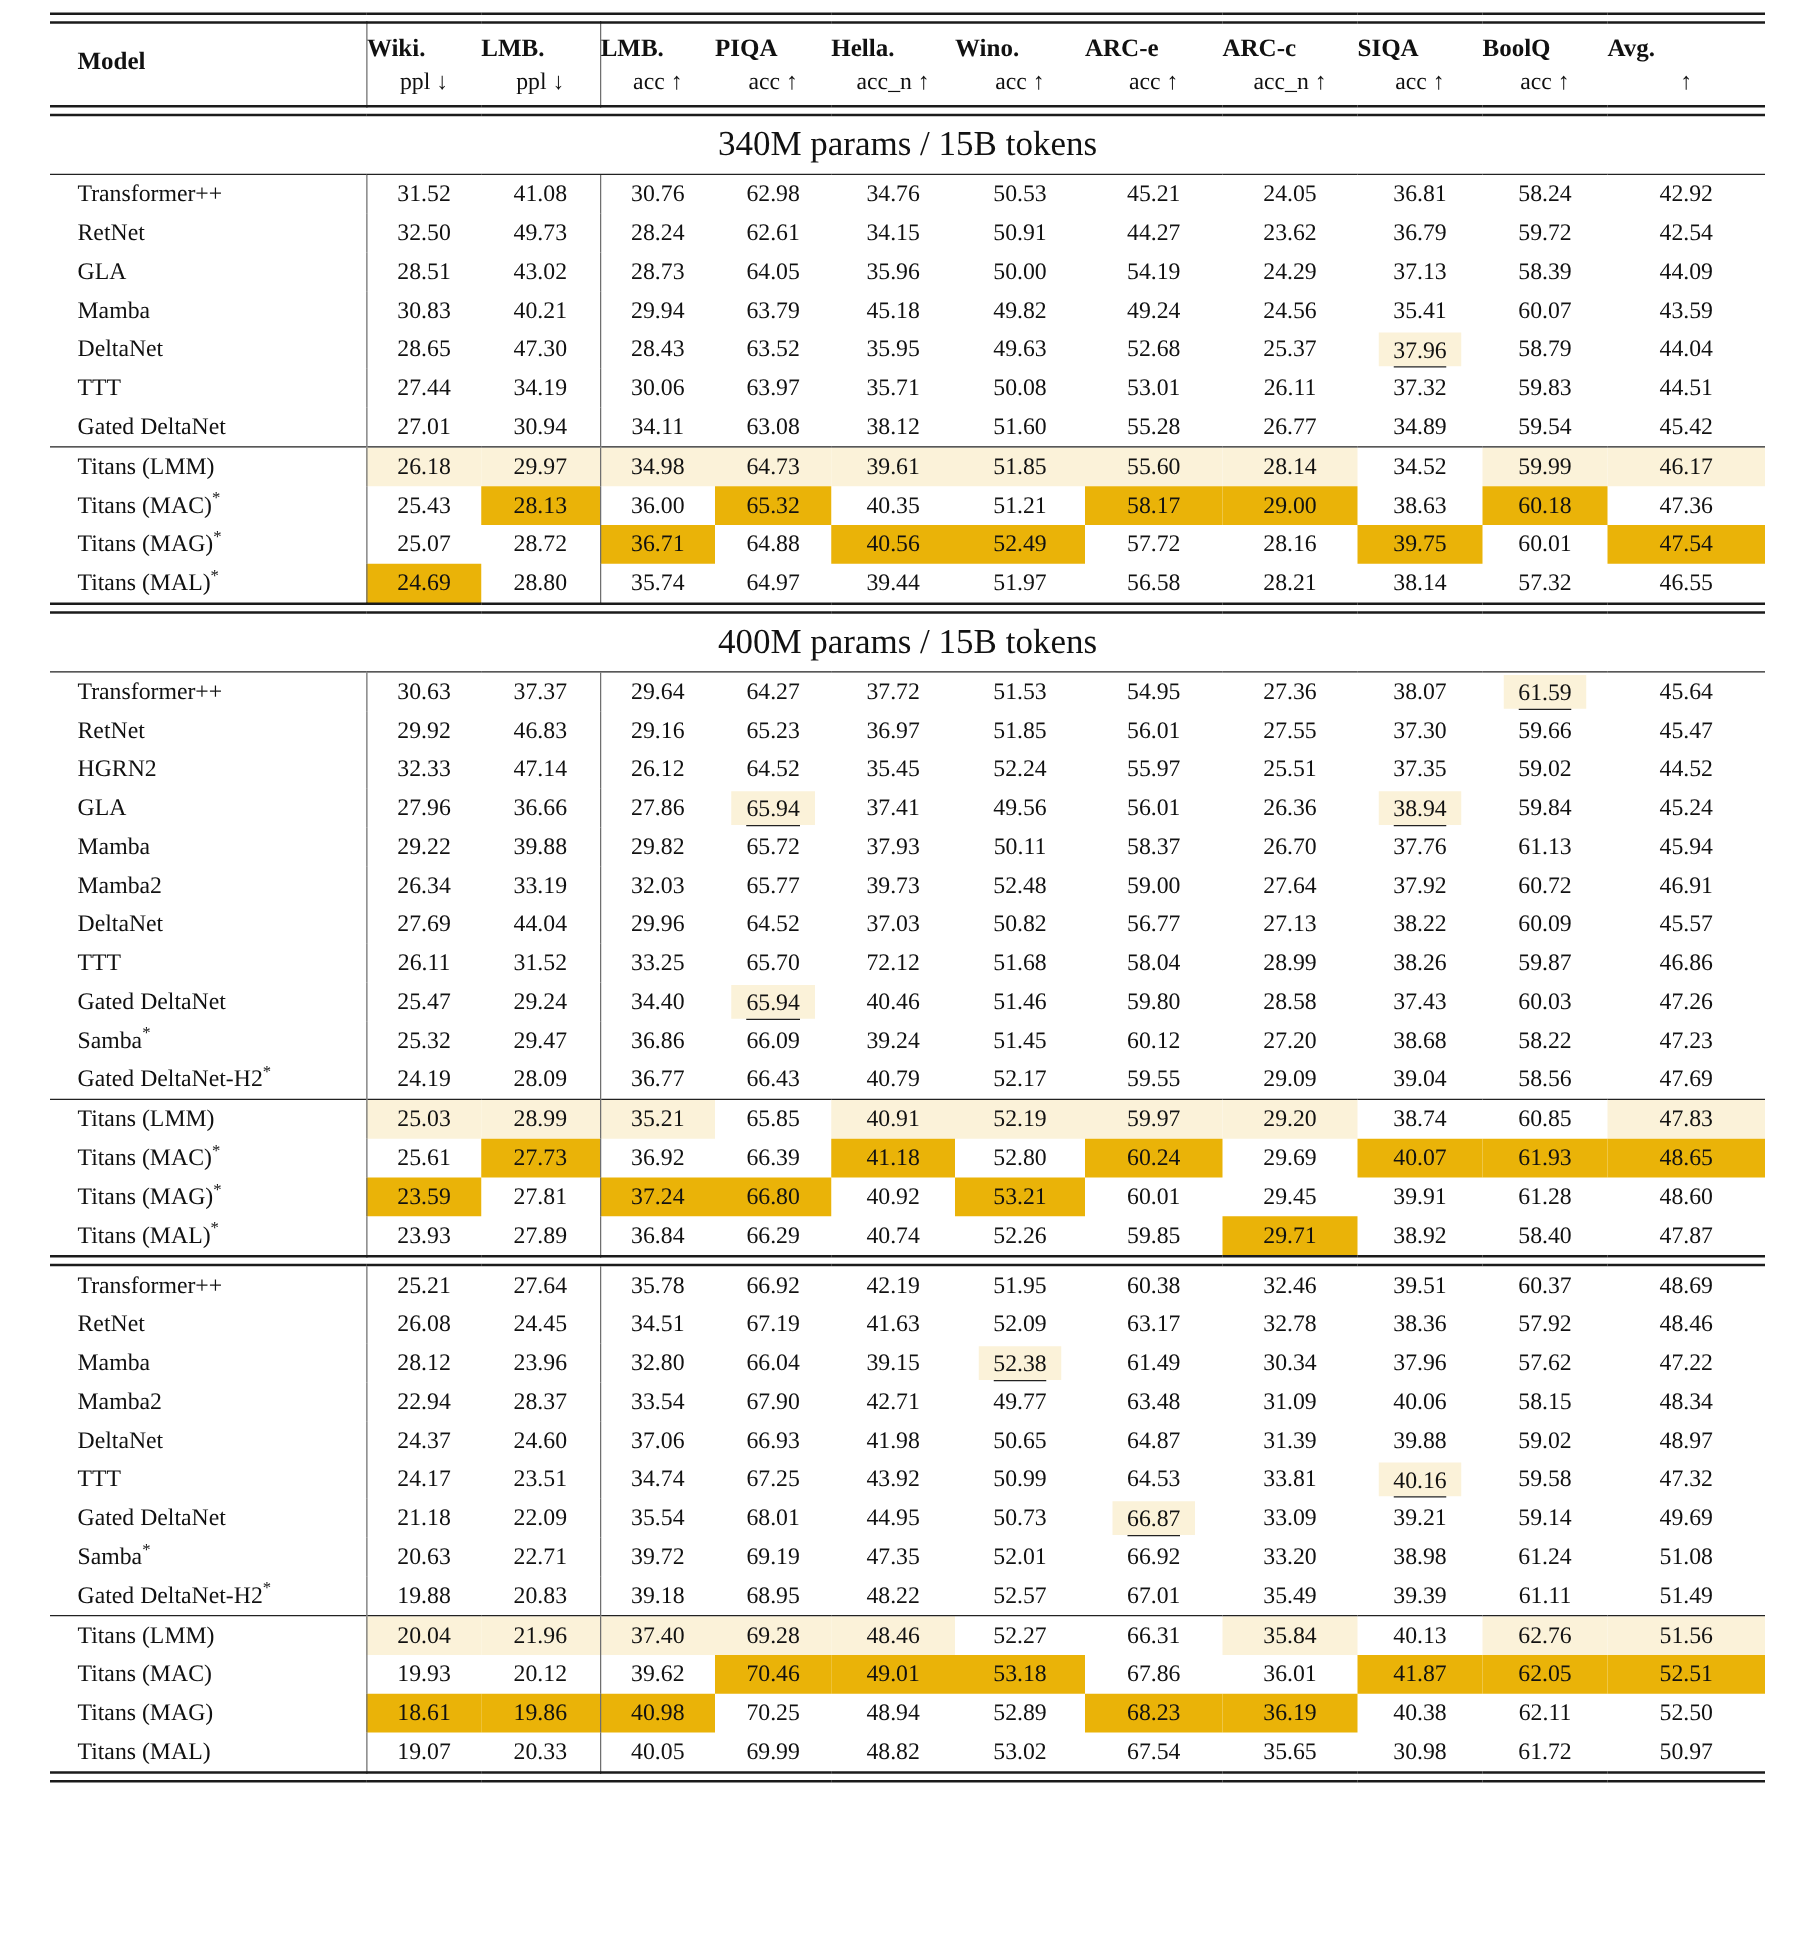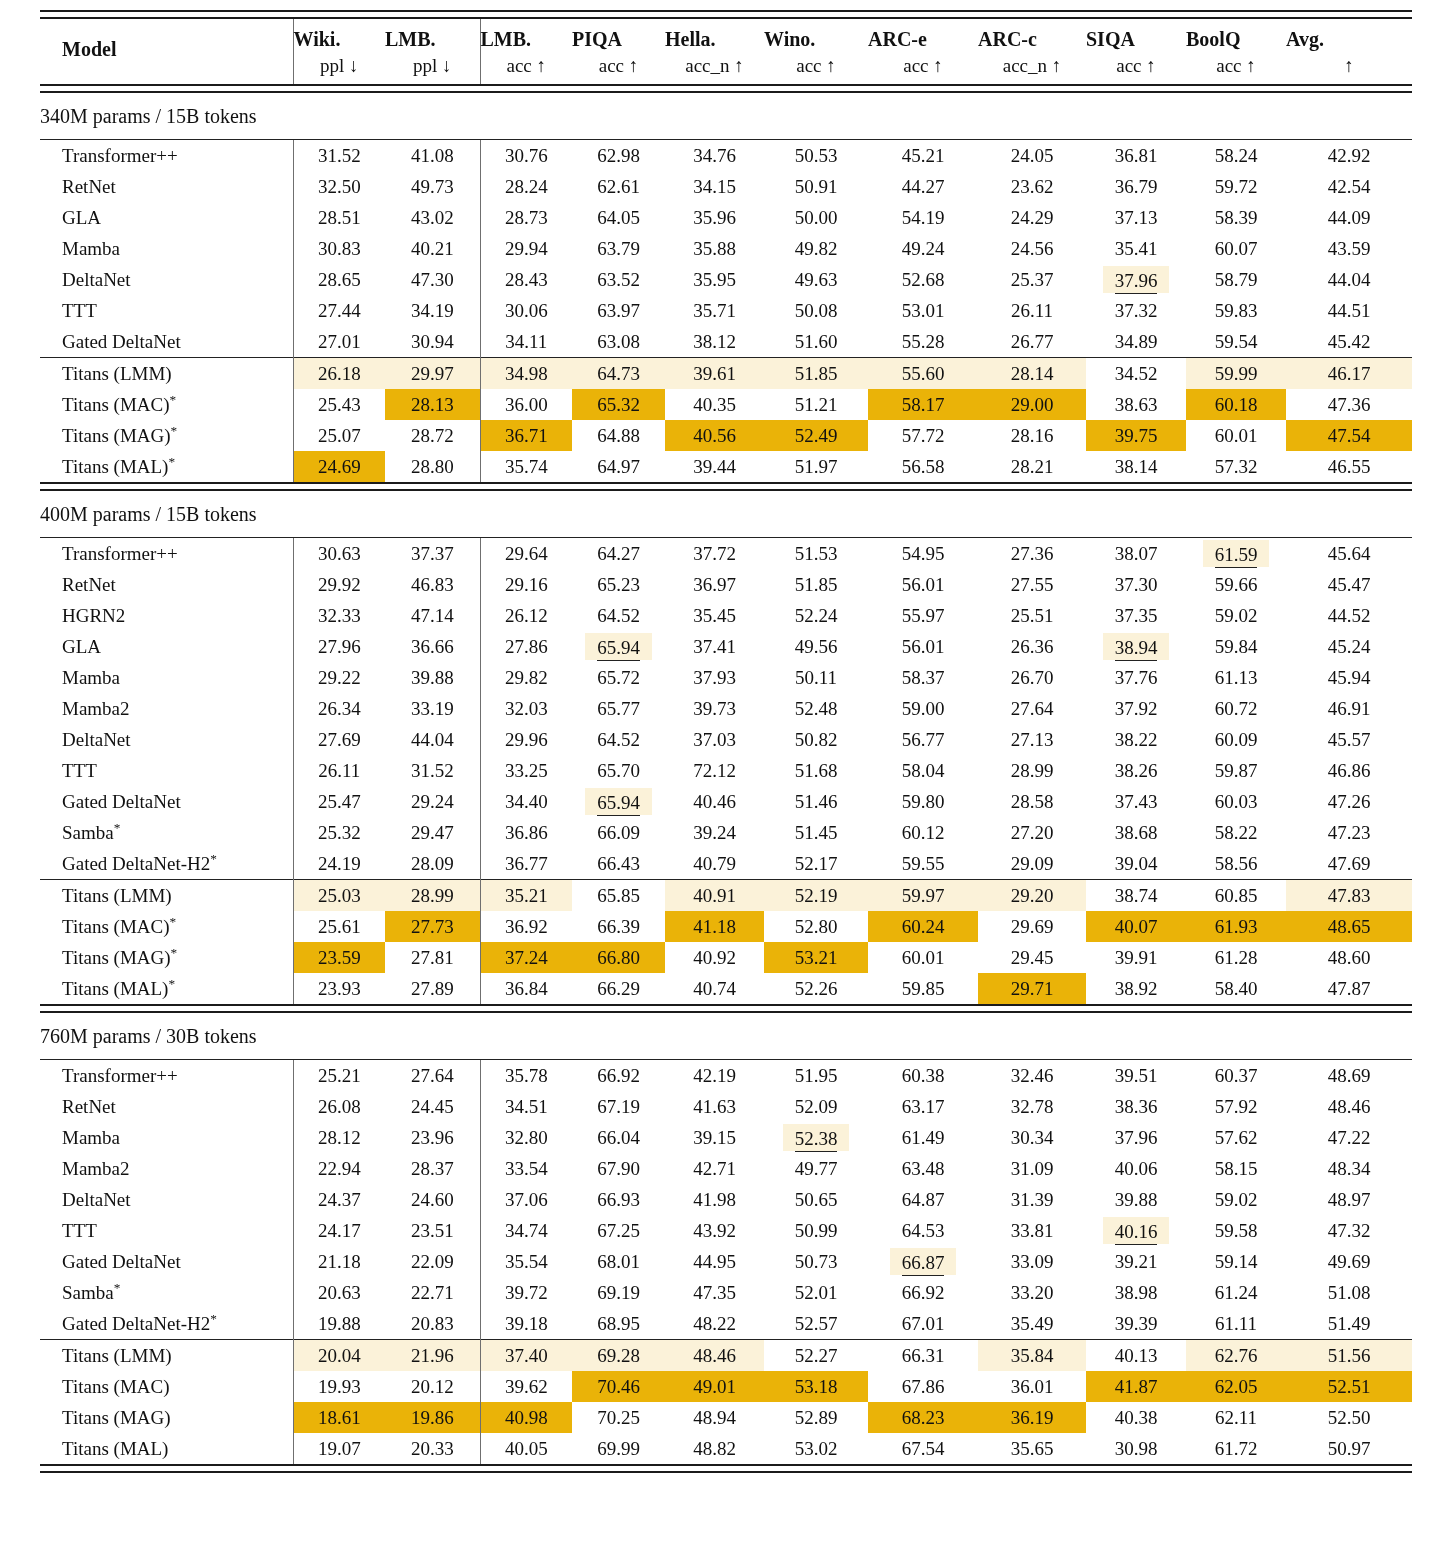--- a/index.html
+++ b/index.html
@@ -13,21 +13,21 @@
   td{padding:0;font-size:19px;line-height:1;}
   
   tr.rule-double td{height:5px;border-top:2px solid #1b1b1b;border-bottom:2px solid #1b1b1b;}
   tr.rule-single td{height:0;border-top:1.5px solid #222;}
   
   tr.header td{vertical-align:middle;padding:10px 0 9px 0;}
   tr.header .top{font-weight:bold;font-size:20px;text-align:left;padding-bottom:7px;}
   tr.header .sub{font-size:19px;text-align:center;}
   tr.header td.model-col .top{text-align:left;padding-left:22px;}
   
-  tr.title td{height:46px;text-align:left;font-size:20px;vertical-align:middle;}
+  tr.title td{height:46px;text-align:center;font-size:28px;vertical-align:middle;}
   
   tr.data td{height:31px;text-align:center;vertical-align:middle;}
   tr.data td.model-col{text-align:left;padding-left:22px;}
   td.vsep{border-left:1px solid #6f6f6f;}
   
   td.c{background:#fbf2d9;margin-left:30px;}
   td.b{background:#eab308;}
   .ubox{display:inline-block;background:#fbf2d9;padding:5px 12px 3px 12px;}
   .ul{border-bottom:1.6px solid #222;padding-bottom:1.5px;}
   sup{font-size:70%;vertical-align:super;line-height:0;}
@@ -154,21 +154,21 @@
           <td>37.13</td>
           <td>58.39</td>
           <td>44.09</td>
         </tr>
         <tr class="data">
           <td class="model-col">Mamba</td>
           <td class="vsep">30.83</td>
           <td>40.21</td>
           <td class="vsep">29.94</td>
           <td>63.79</td>
-          <td>35.88</td>
+          <td>45.18</td>
           <td>49.82</td>
           <td>49.24</td>
           <td>24.56</td>
           <td>35.41</td>
           <td>60.07</td>
           <td>43.59</td>
         </tr>
         <tr class="data">
           <td class="model-col">DeltaNet</td>
           <td class="vsep">28.65</td>
@@ -488,23 +488,20 @@
           <td>52.26</td>
           <td>59.85</td>
           <td class="b">29.71</td>
           <td>38.92</td>
           <td>58.40</td>
           <td>47.87</td>
         </tr>
         <tr class="rule-double">
           <td colspan="12"></td>
         </tr>
-        <tr class="title">
-          <td colspan="12">760M params / 30B tokens</td>
-        </tr>
         <tr class="rule-single">
           <td colspan="12"></td>
         </tr>
         <tr class="data">
           <td class="model-col">Transformer++</td>
           <td class="vsep">25.21</td>
           <td>27.64</td>
           <td class="vsep">35.78</td>
           <td>66.92</td>
           <td>42.19</td>

